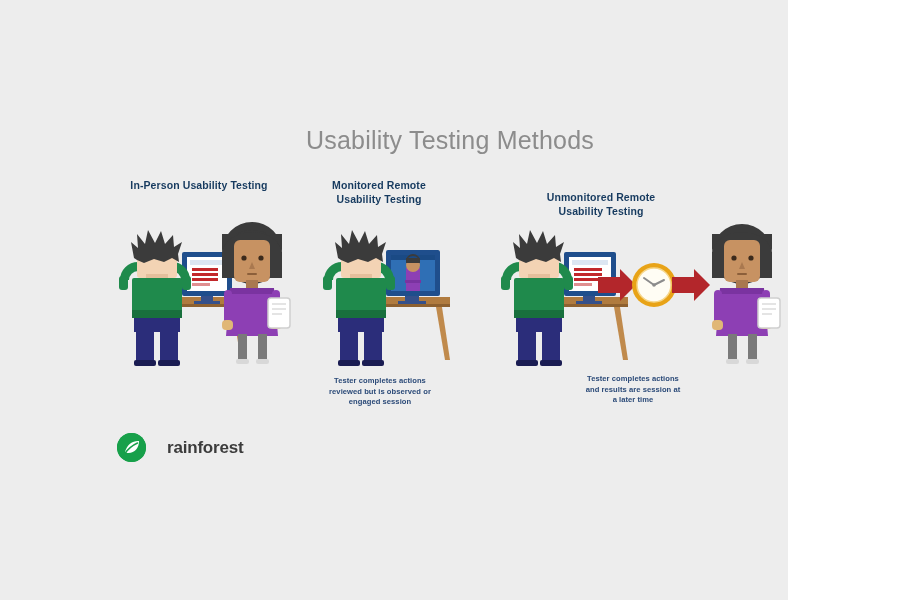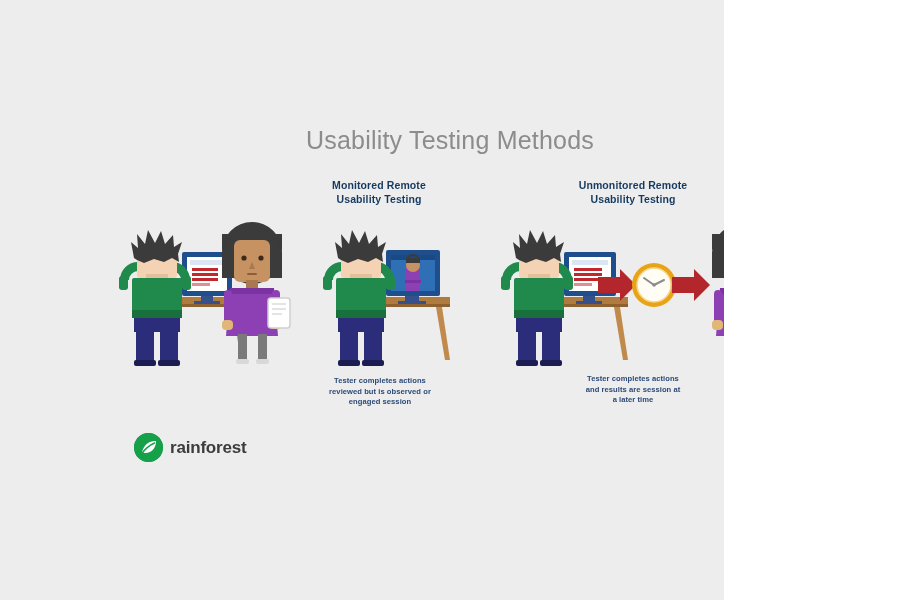--- a/index.html
+++ b/index.html
@@ -6,21 +6,21 @@
   html, body {
     margin: 0;
     padding: 0;
     background: #ffffff;
   }
   body {
     font-family: "Liberation Sans", sans-serif;
   }
   #canvas {
     position: relative;
-    width: 724px;
+    width: 788px;
     height: 600px;
     background: #ededed;
     overflow: hidden;
   }
   
   #page-title {
     position: absolute;
     top: 126px;
     left: 0;
     width: 900px;
@@ -52,25 +52,25 @@
     color: #2b4a78;
     line-height: 10.5px;
     letter-spacing: 0.05px;
   }
   .scene {
     position: absolute;
   }
   
   #logo {
     position: absolute;
-    left: 134px;
+    left: 117px;
     top: 433px;
     display: flex;
     align-items: center;
-    gap: 7px;
+    gap: 21px;
   }
   #logo-mark {
     width: 29px;
     height: 29px;
     border-radius: 50%;
     background: #17a04a;
     position: relative;
     flex: 0 0 auto;
   }
   #logo-word {
@@ -81,20 +81,25 @@
   }
   svg { display: block; }
 </style>
 </head>
 <body>
 
 <div id="canvas" style="background: rgb(237, 237, 237);">
 
   <div id="page-title">Usability Testing Methods</div>
 
+  <div class="column" style="left:108px; width:182px;">
+    <div class="col-heading">
+      <div>In-Person Usability Testing</div>
+    </div>
+  </div>
 
   <div class="scene" style="left:104px; top:218px;">
     <svg width="192" height="152" viewBox="0 0 192 152">
 
       <g>
         <rect x="50" y="79" width="92" height="7" fill="#b07b3f"></rect>
         <rect x="50" y="86" width="92" height="3" fill="#8e6130"></rect>
         <polygon points="128,89 134,89 142,142 137,142" fill="#c08a4c"></polygon>
         <polygon points="60,89 66,89 62,142 57,142" fill="#c08a4c"></polygon>
       </g>
@@ -233,21 +238,21 @@
       </g>
     </svg>
   </div>
 
   <div class="col-caption" style="left:310px; top:376px; width:140px;">
     <div>Tester completes actions</div>
     <div>reviewed but is observed or</div>
     <div>engaged session</div>
   </div>
 
-  <div class="column" style="left:553px; width:160px;">
+  <div class="column" style="left:521px; width:160px;margin-top:12px;">
     <div class="col-heading">
       <div>Unmonitored Remote</div>
       <div>Usability Testing</div>
     </div>
   </div>
 
   <div class="scene" style="left:488px; top:218px;">
     <svg width="150" height="152" viewBox="0 0 150 152">
 
       <g>

